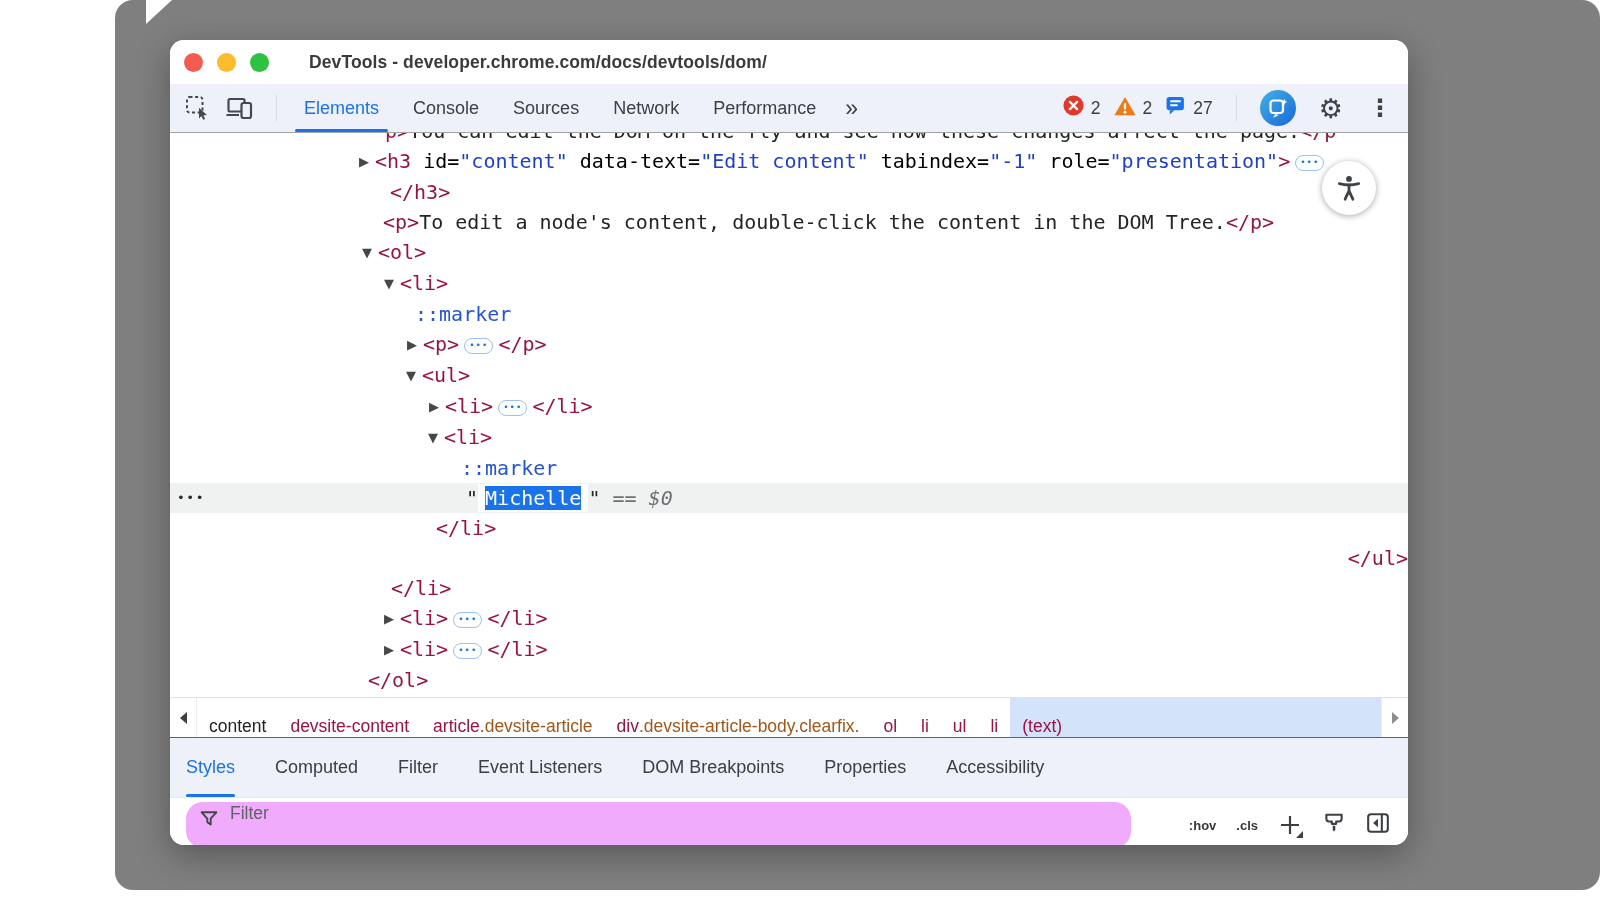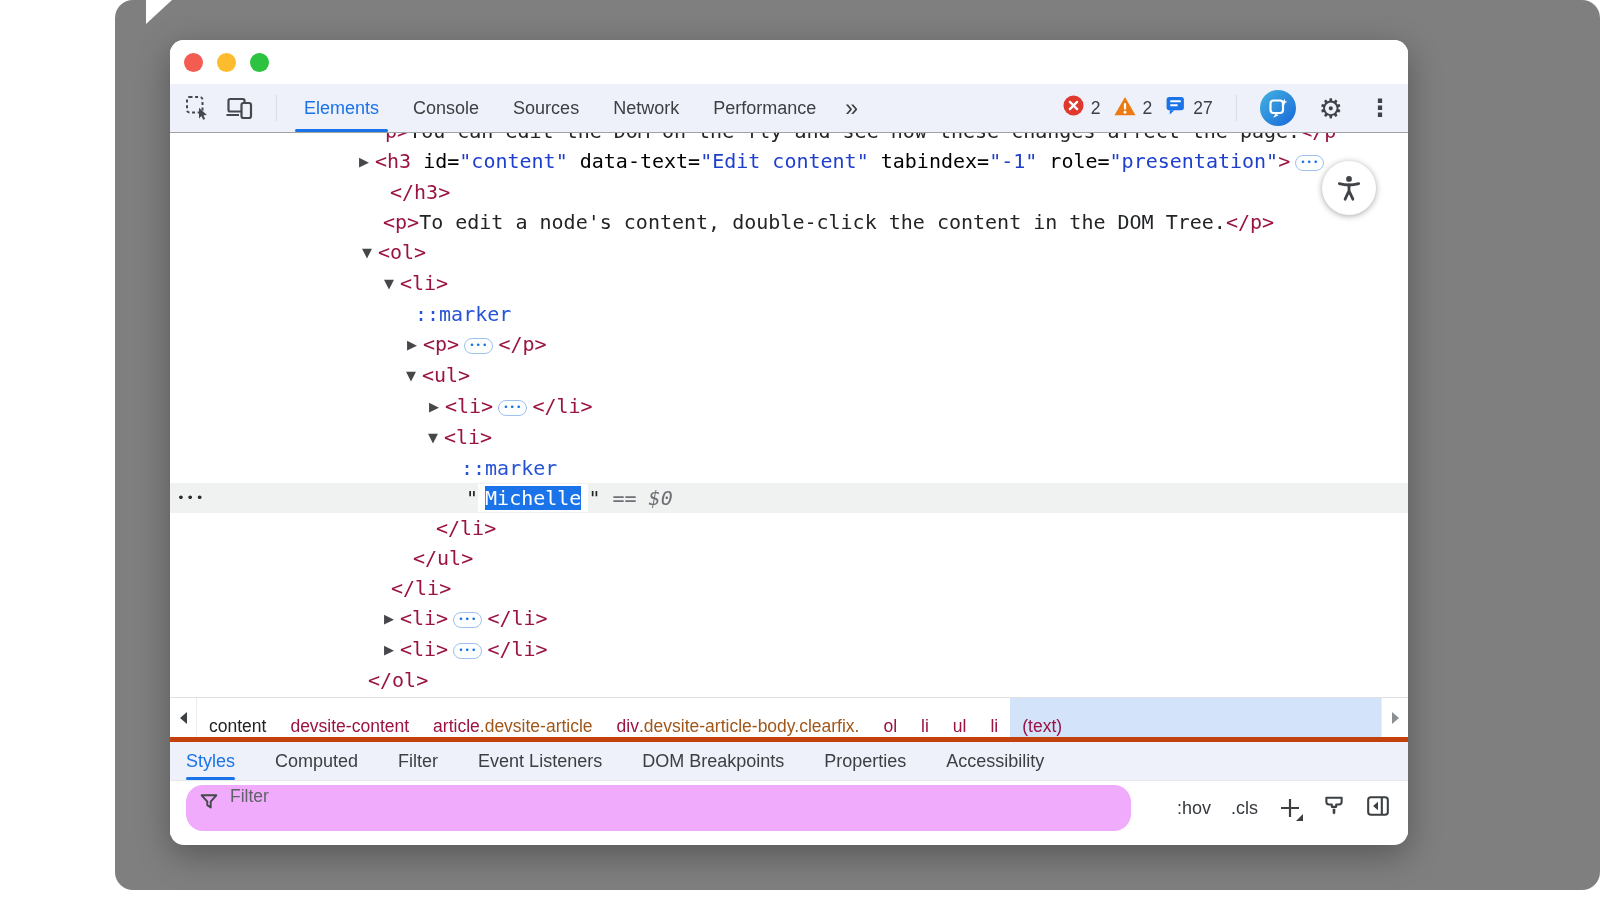--- a/index.html
+++ b/index.html
@@ -78,39 +78,39 @@
   .tri { width:0; height:0; border-style:solid; }
   .tri-left { border-width:6px 7px 6px 0; border-color:transparent #3c4043 transparent transparent; }
   .tri-right { border-width:6px 0 6px 7px; border-color:transparent transparent transparent #8a8f94; }
   .crumbs { display:flex; align-items:stretch; flex:1; overflow:hidden; }
   .crumb { display:flex; align-items:flex-end; padding:0 12px; white-space:nowrap; }
   .crumb.sel { background:#d3e3fa; }
   .crumb.grow { flex:1; }
   .part-node { color:#9a1343; } .part-cls { color:#a1571a; } .part-plain { color:#202124; }
 
   
-  .stabbar { height:43px; background:#eef1f9; border-top:5px solid #c2410c;
+  .stabbar { height:60px; background:#eef1f9; border-top:1px solid #c2410c;
     display:flex; align-items:center; padding:0 16px; }
   .stab { position:relative; height:100%; display:flex; align-items:center;
     margin-right:40px; font-size:18px; color:#3c4043; }
   .stab.active { color:#1a73e8; }
   .stab.active::after { content:""; position:absolute; left:0; right:0; bottom:0;
     height:3.5px; background:#1a73e8; border-radius:3px; }
 
   
   .filterbar { height:55px; background:#fff; border-top:1px solid #e6e8ec;
     display:flex; align-items:center; padding:0 18px 0 16px; }
   .filterpill { position:relative; width:945px; height:46px; background:#f0abfc;
     border-radius:17px; display:flex; align-items:flex-start; padding-left:42px; }
   .funnel { position:absolute; left:14px; top:9px; }
   .filter-input { border:none; outline:none; background:transparent; flex:1;
     font-size:17.5px; color:#202124; font-family:"Liberation Sans", sans-serif; }
   .filter-input::placeholder { color:#5f6368; }
   .fright { display:flex; align-items:center; margin-left:auto; gap:20px; color:#35393d; }
-  .toggle-label { font-size:18px; font-weight:400; }
+  .toggle-label { font-size:13px; font-weight:700; }
   .pluswrap { position:relative; width:24px; height:24px; }
   .pluswrap .corner { position:absolute; right:-1px; bottom:-1px; width:0; height:0;
     border-style:solid; border-width:0 0 7px 7px; border-color:transparent transparent #3c4043 transparent; }
 
   
   .a11y { position:absolute; left:1152px; top:121px; width:54px; height:54px;
     border-radius:50%; background:#fff; box-shadow:0 1px 6px rgba(0,0,0,.35);
     display:flex; align-items:center; justify-content:center; z-index:6; }
 </style>
 </head>
@@ -118,20 +118,21 @@
 
 <div class="backdrop"></div>
 <div class="notch"></div>
 
 <div class="window">
 
   <div class="titlebar">
     <span class="light red"></span>
     <span class="light yellow"></span>
     <span class="light green"></span>
+    <span class="wtitle">DevTools - developer.chrome.com/docs/devtools/dom/</span>
   </div>
 
   <div class="toolbar">
     <span class="tbicon">
       <svg width="27" height="27" viewBox="0 0 27 27">
         <rect x="2" y="2" width="15.5" height="15.5" rx="2.5" fill="none" stroke="#45484c" stroke-width="2" stroke-dasharray="3 2.6"></rect>
         <path d="M14 12.8l0 10.6 2.5-2.4 1.6 3.8 2-.9-1.6-3.7 3.4-.3z" fill="#45484c"></path>
       </svg>
     </span>
     <span class="tbicon">
@@ -230,21 +231,21 @@
         <div class="tin" style="padding-left: 291px;"><span class="seg-pseudo">::marker</span></div>
       </div>
       <div class="trow selected">
         <span class="gutter">•••</span>
         <div class="tin" style="padding-left: 296px;"><span class="seg-text">"</span><span class="selwrap"><span class="seltext">Michelle</span></span><span class="seg-text">"</span><span class="seg-op"> == </span><span class="seg-dollar">$0</span></div>
       </div>
       <div class="trow">
         <div class="tin" style="padding-left: 266px;"><span class="seg-tag">&lt;/li&gt;</span></div>
       </div>
       <div class="trow">
-        <div class="tin" style="padding-left: 243px;"><span class="seg-tag">&lt;/ul&gt;</span></div>
+        <div class="tin" style="padding-left: 243px; text-align: right;"><span class="seg-tag">&lt;/ul&gt;</span></div>
       </div>
       <div class="trow">
         <div class="tin" style="padding-left: 221px;"><span class="seg-tag">&lt;/li&gt;</span></div>
       </div>
       <div class="trow">
         <div class="tin" style="padding-left: 214px;"><span class="arrow">▶</span><span class="seg-tag">&lt;li&gt;</span><span class="pill">•••</span><span class="seg-tag">&lt;/li&gt;</span></div>
       </div>
       <div class="trow">
         <div class="tin" style="padding-left: 214px;"><span class="arrow">▶</span><span class="seg-tag">&lt;li&gt;</span><span class="pill">•••</span><span class="seg-tag">&lt;/li&gt;</span></div>
       </div>

